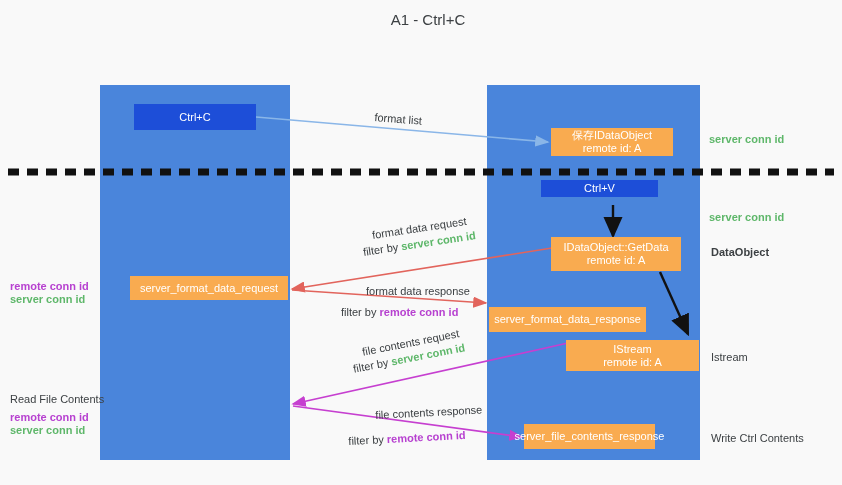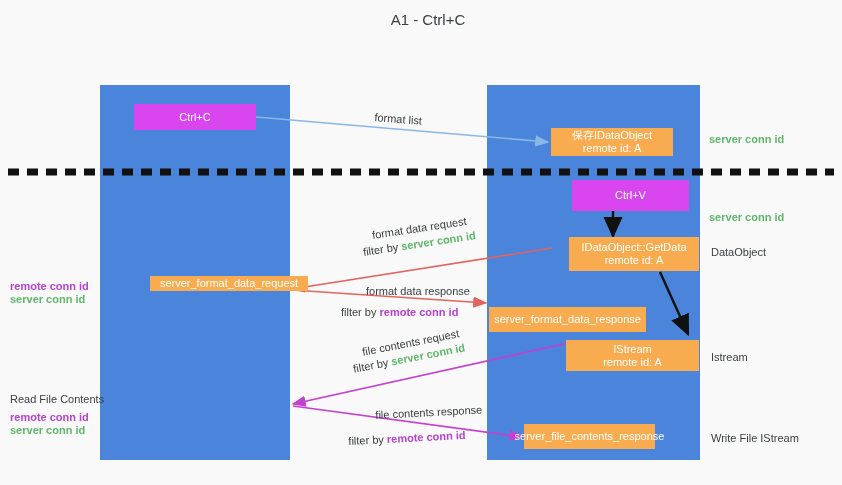--- a/index.html
+++ b/index.html
@@ -27,21 +27,21 @@
 
   
   .lane{position:absolute;background:#4a85db;}
 
   
   .box{
     position:absolute;display:flex;align-items:center;justify-content:center;
     text-align:center;color:#ffffff;font-size:11px;line-height:13px;
     box-sizing:border-box;white-space:pre-line;
   }
-  .box.green{background:#d946ef;}
+  .box.green{background:#1d4ed8;}
   .box.orange{background:#f9ab50;}
 
   
   .lbl{
     position:absolute;font-size:11px;line-height:14px;color:#3c4043;
     white-space:pre;
   }
   .lbl.green{color:#5eb76a;font-weight:bold;}
   .lbl.purple{color:#b741d0;font-weight:bold;}
   .lbl.dark{color:#3c4043;}
@@ -103,43 +103,43 @@
 
     <line x1="292" y1="290" x2="486" y2="303" stroke="#e2645c" stroke-width="1.6" marker-end="url(#ah-red)"></line>
 
     <line x1="568" y1="343" x2="293" y2="404" stroke="#c63fd0" stroke-width="1.6" marker-end="url(#ah-mag)"></line>
 
     <line x1="293" y1="406" x2="522" y2="437" stroke="#c63fd0" stroke-width="1.6" marker-end="url(#ah-mag)"></line>
   </svg>
 
   <div class="box green" style="left:134px;top:104px;width:122px;height:26px;">Ctrl+C</div>
 
-  <div class="box green" style="left:572px;top:180px;width:117px;height:31px;">Ctrl+V</div>
+  <div class="box green" style="left:541px;top:180px;width:117px;height:17px;">Ctrl+V</div>
 
   <div class="box orange" style="left:551px;top:128px;width:122px;height:28px;">保存IDataObject
 remote id: A</div>
 
-  <div class="box orange" style="left:551px;top:237px;width:130px;height:34px;margin-left:18px;">IDataObject::GetData
+  <div class="box orange" style="left:551px;top:237px;width:130px;height:34px;">IDataObject::GetData
 remote id: A</div>
 
   <div class="box orange" style="left:566px;top:340px;width:133px;height:31px;">IStream
 remote id: A</div>
 
-  <div class="box orange" style="left:130px;top:276px;width:158px;height:15px;margin-left:20px;">server_format_data_request</div>
+  <div class="box orange" style="left:130px;top:276px;width:158px;height:24px;">server_format_data_request</div>
 
   <div class="box orange" style="left:489px;top:288px;width:157px;height:25px;margin-top:19px;">server_format_data_response</div>
 
 
   <div class="box orange" style="left:524px;top:424px;width:131px;height:25px;">server_file_contents_response</div>
 
   <div class="lbl green" style="left:709px;top:132px;">server conn id</div>
   <div class="lbl green" style="left:709px;top:210px;">server conn id</div>
-  <div class="lbl dark" style="left:711px;top:245px;">DataObject</div>
+  <div class="lbl dark" style="left:711px;top:245px;font-weight:bold;">DataObject</div>
   <div class="lbl dark" style="left:711px;top:350px;">Istream</div>
-  <div class="lbl dark" style="left:711px;top:431px;">Write File IStream</div>
+  <div class="lbl dark" style="left:711px;top:431px;">Write Ctrl Contents</div>
 
   <div class="lbl purple" style="left:10px;top:279px;">remote conn id</div>
   <div class="lbl green" style="left:10px;top:292px;">server conn id</div>
 
   <div class="lbl dark" style="left:10px;top:392px;">Read File Contents</div>
   <div class="lbl purple" style="left:10px;top:410px;">remote conn id</div>
   <div class="lbl green" style="left:10px;top:423px;">server conn id</div>
 
   <div class="arrow-lbl" style="left:375px;top:110px;transform:rotate(4.5deg);">format list</div>
 

